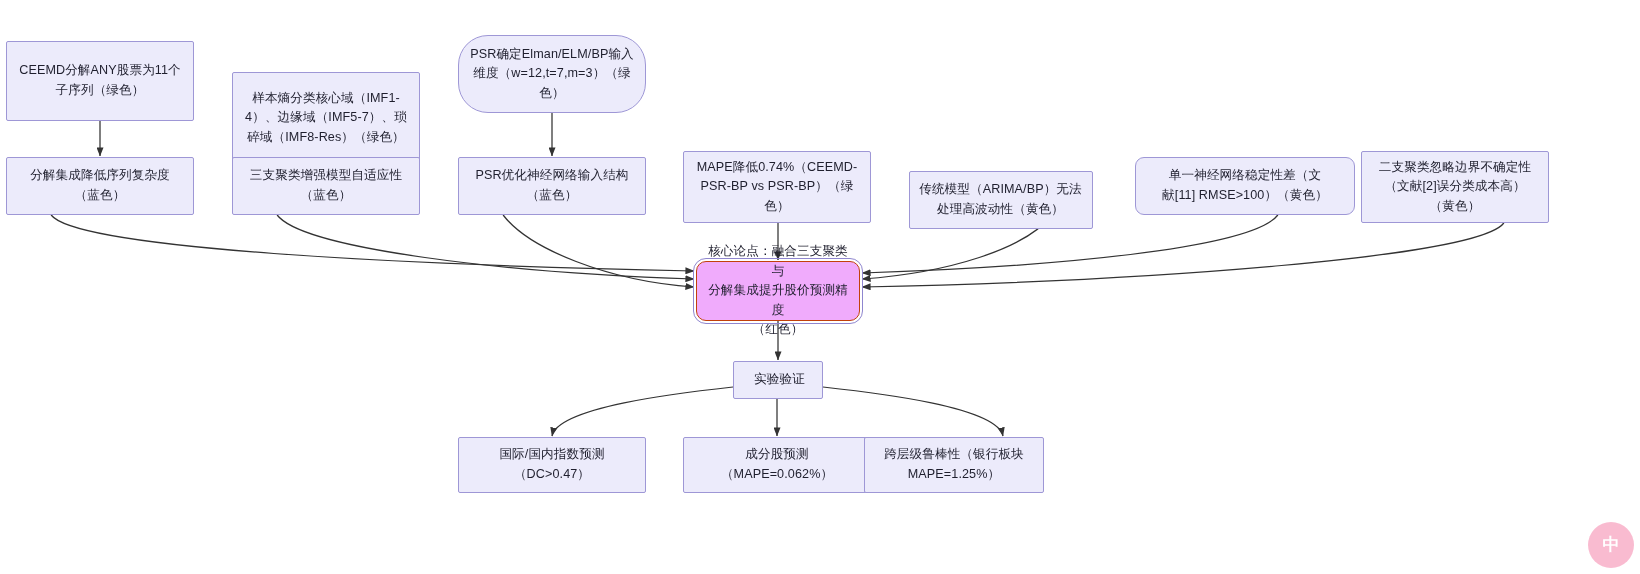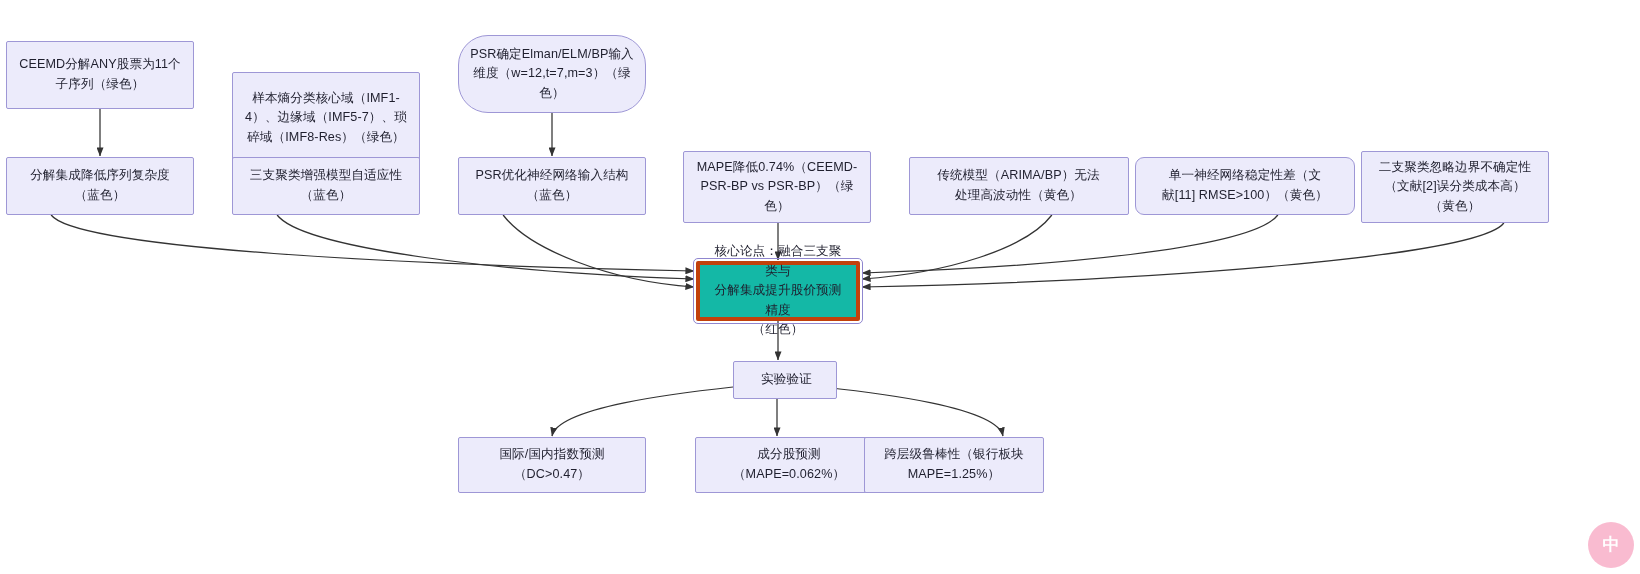--- a/index.html
+++ b/index.html
@@ -41,25 +41,25 @@
     line-height: 1.55;
     padding: 4px 9px;
     letter-spacing: 0.1px;
   }
   .node .label {
     display: block;
     width: 100%;
     white-space: pre-line;
   }
   .node.core {
-    background: #14b8a6;
-    border: 4px solid #c2410c;
+    background: #f0abfc;
+    border: 1px solid #c2410c;
     outline: 1px solid #8f86cf;
     outline-offset: 2px;
-    border-radius: 2px;
+    border-radius: 10px;
   }
   .watermark {
     position: absolute;
     width: 46px;
     height: 46px;
     border-radius: 50%;
     background: #f9b6cd;
     display: flex;
     align-items: center;
     justify-content: center;
@@ -97,21 +97,21 @@
         <path d="M 1277.88 215 C 1251.88 249, 1049.146 267, 862 273" marker-end="url(#arrowhead)"></path>
         <path d="M 1503.88 223 C 1477.88 257, 1150.846 281, 862 287" marker-end="url(#arrowhead)"></path>
         <path d="M 778 321 L 778 360" marker-end="url(#arrowhead)"></path>
         <path d="M 733 387 C 678 393, 558 407, 552 436" marker-end="url(#arrowhead)"></path>
         <path d="M 777 399 L 777 436" marker-end="url(#arrowhead)"></path>
         <path d="M 823 387 C 878 393, 997 407, 1003 436" marker-end="url(#arrowhead)"></path>
       </g>
   </svg>
 
   <div id="node-layer">
-      <div class="node" style="left: 6px; top: 41px; width: 188px; height: 68px;">
+      <div class="node" style="left: 6px; top: 41px; width: 188px; height: 80px;">
         <span class="label">CEEMD分解ANY股票为11个
 子序列（绿色）</span>
       </div>
       <div class="node" style="left: 232px; top: 28px; width: 188px; height: 92px; margin-top: 44px;">
         <span class="label">样本熵分类核心域（IMF1-
 4）、边缘域（IMF5-7）、琐
 碎域（IMF8-Res）（绿色）</span>
       </div>
       <div class="node" style="left: 458px; top: 35px; width: 188px; height: 78px; border-radius: 30px;">
         <span class="label">PSR确定Elman/ELM/BP输入
@@ -128,46 +128,46 @@
       </div>
       <div class="node" style="left: 458px; top: 157px; width: 188px; height: 58px;">
         <span class="label">PSR优化神经网络输入结构
 （蓝色）</span>
       </div>
       <div class="node" style="left: 683px; top: 151px; width: 188px; height: 72px; justify-content: center;">
         <span class="label">MAPE降低0.74%（CEEMD-
 PSR-BP vs PSR-BP）（绿
 色）</span>
       </div>
-      <div class="node" style="left: 909px; top: 157px; width: 220px; height: 58px; padding-left: 8px;">
+      <div class="node" style="left: 909px; top: 171px; width: 184px; height: 58px; padding-left: 8px;">
         <span class="label">传统模型（ARIMA/BP）无法
 处理高波动性（黄色）</span>
       </div>
       <div class="node" style="left: 1135px; top: 157px; width: 220px; height: 58px; border-radius: 9px;">
         <span class="label">单一神经网络稳定性差（文
 献[11] RMSE&gt;100）（黄色）</span>
       </div>
       <div class="node" style="left: 1361px; top: 151px; width: 188px; height: 72px;">
         <span class="label">二支聚类忽略边界不确定性
 （文献[2]误分类成本高）
 （黄色）</span>
       </div>
       <div class="node core" style="left: 696px; top: 261px; width: 164px; height: 60px;">
         <span class="label">核心论点：融合三支聚类与
 分解集成提升股价预测精度
 （红色）</span>
       </div>
-      <div class="node" style="left: 733px; top: 361px; width: 104px; height: 38px; padding-left: 12px;">
+      <div class="node" style="left: 733px; top: 361px; width: 90px; height: 38px; padding-left: 12px;">
         <span class="label">实验验证</span>
       </div>
       <div class="node" style="left: 458px; top: 437px; width: 188px; height: 56px;">
         <span class="label">国际/国内指数预测
 （DC&gt;0.47）</span>
       </div>
-      <div class="node" style="left: 683px; top: 437px; width: 188px; height: 56px; margin-left: 12px;">
+      <div class="node" style="left: 683px; top: 437px; width: 188px; height: 56px;">
         <span class="label">成分股预测
 （MAPE=0.062%）</span>
       </div>
       <div class="node" style="left: 864px; top: 437px; width: 180px; height: 56px;">
         <span class="label">跨层级鲁棒性（银行板块
 MAPE=1.25%）</span>
       </div>
     </div>
 
   <div class="watermark" id="watermark" style="left: 1588px; top: 522px; width: 46px; height: 46px; background: rgb(249, 182, 205);">

